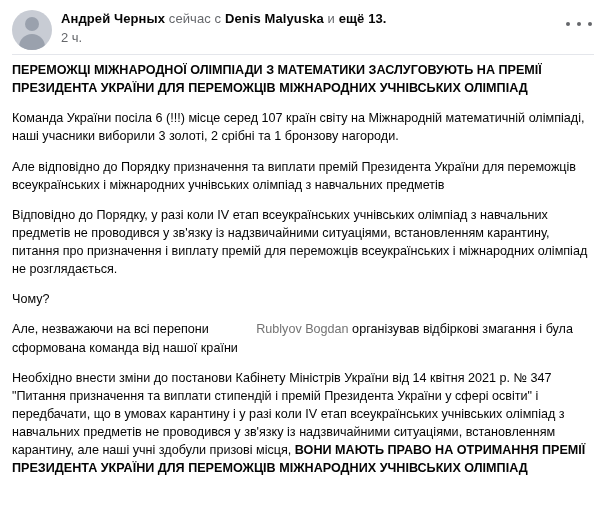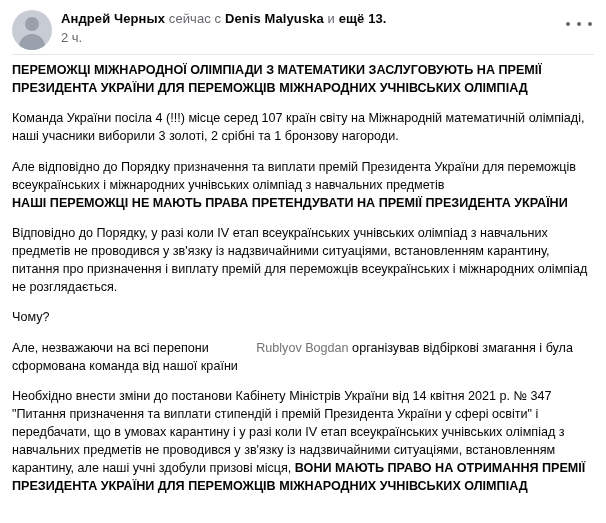--- a/index.html
+++ b/index.html
@@ -155,24 +155,23 @@
       <span></span>
         <span></span>
         <span></span>
     </div>
   </div>
 
   <div class="divider"></div>
 
   <div class="post-body">
     <p class="para bold">ПЕРЕМОЖЦІ МІЖНАРОДНОЇ ОЛІМПІАДИ З МАТЕМАТИКИ ЗАСЛУГОВУЮТЬ НА ПРЕМІЇ ПРЕЗИДЕНТА УКРАЇНИ ДЛЯ ПЕРЕМОЖЦІВ МІЖНАРОДНИХ УЧНІВСЬКИХ ОЛІМПІАД</p>
-    <p class="para">Команда України посіла 4 (!!!) місце серед 107 країн світу на Міжнародній математичній олімпіаді, наші учасники виборили 3 золоті, 2 срібні та 1 бронзову нагороди.</p>
+    <p class="para">Команда України посіла 6 (!!!) місце серед 107 країн світу на Міжнародній математичній олімпіаді, наші учасники виборили 3 золоті, 2 срібні та 1 бронзову нагороди.</p>
     <p class="para">
       <span>Але відповідно до Порядку призначення та виплати премій Президента України для переможців всеукраїнських і міжнародних учнівських  олімпіад з навчальних предметів</span><br>
-      <span class="bold">НАШІ ПЕРЕМОЖЦІ НЕ МАЮТЬ ПРАВА ПРЕТЕНДУВАТИ НА ПРЕМІЇ ПРЕЗИДЕНТА УКРАЇНИ</span>
     </p>
     <p class="para">Відповідно до Порядку, у разі коли IV етап всеукраїнських учнівських олімпіад з навчальних предметів не проводився у зв'язку із надзвичайними ситуаціями, встановленням карантину, питання про призначення і виплату премій для переможців всеукраїнських і міжнародних олімпіад не розглядається.</p>
     <p class="para">Чому?</p>
     <p class="para">
       <span>Але, незважаючи на всі перепони </span><span class="link">Rublyov Bogdan</span><span> організував відбіркові змагання і була сформована команда від нашої країни</span>
     </p>
     <p class="para">
       <span>Необхідно внести зміни до постанови Кабінету Міністрів України від 14 квітня 2021 р. № 347 "Питання призначення та виплати стипендій і премій Президента України у сфері освіти" і передбачати, що в умовах карантину і у разі коли IV етап всеукраїнських учнівських олімпіад з навчальних предметів не проводився у зв'язку із надзвичайними ситуаціями, встановленням карантину, але наші учні здобули призові місця, </span><span class="bold">ВОНИ МАЮТЬ ПРАВО НА ОТРИМАННЯ ПРЕМІЇ ПРЕЗИДЕНТА УКРАЇНИ ДЛЯ ПЕРЕМОЖЦІВ МІЖНАРОДНИХ УЧНІВСЬКИХ ОЛІМПІАД</span>
     </p>
 

